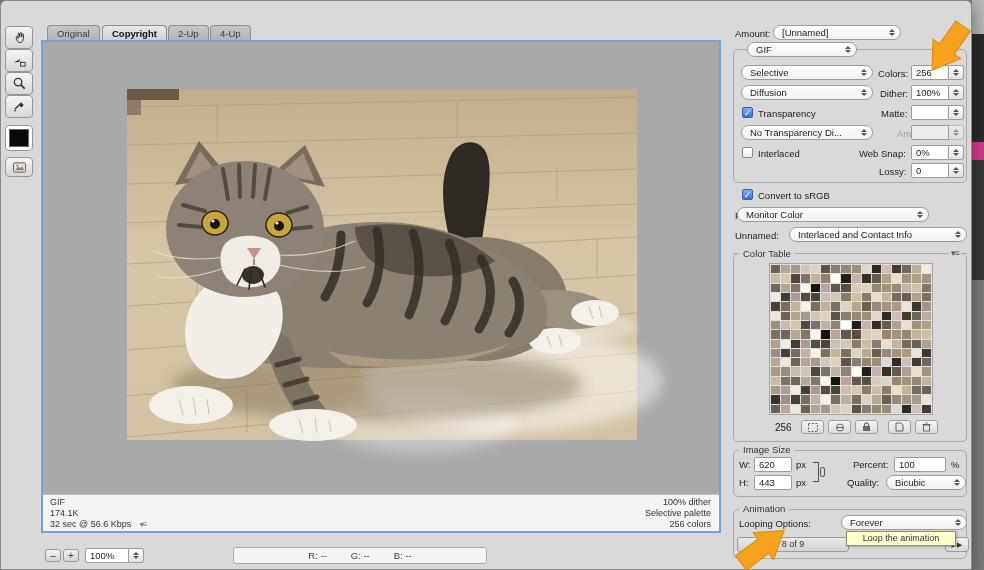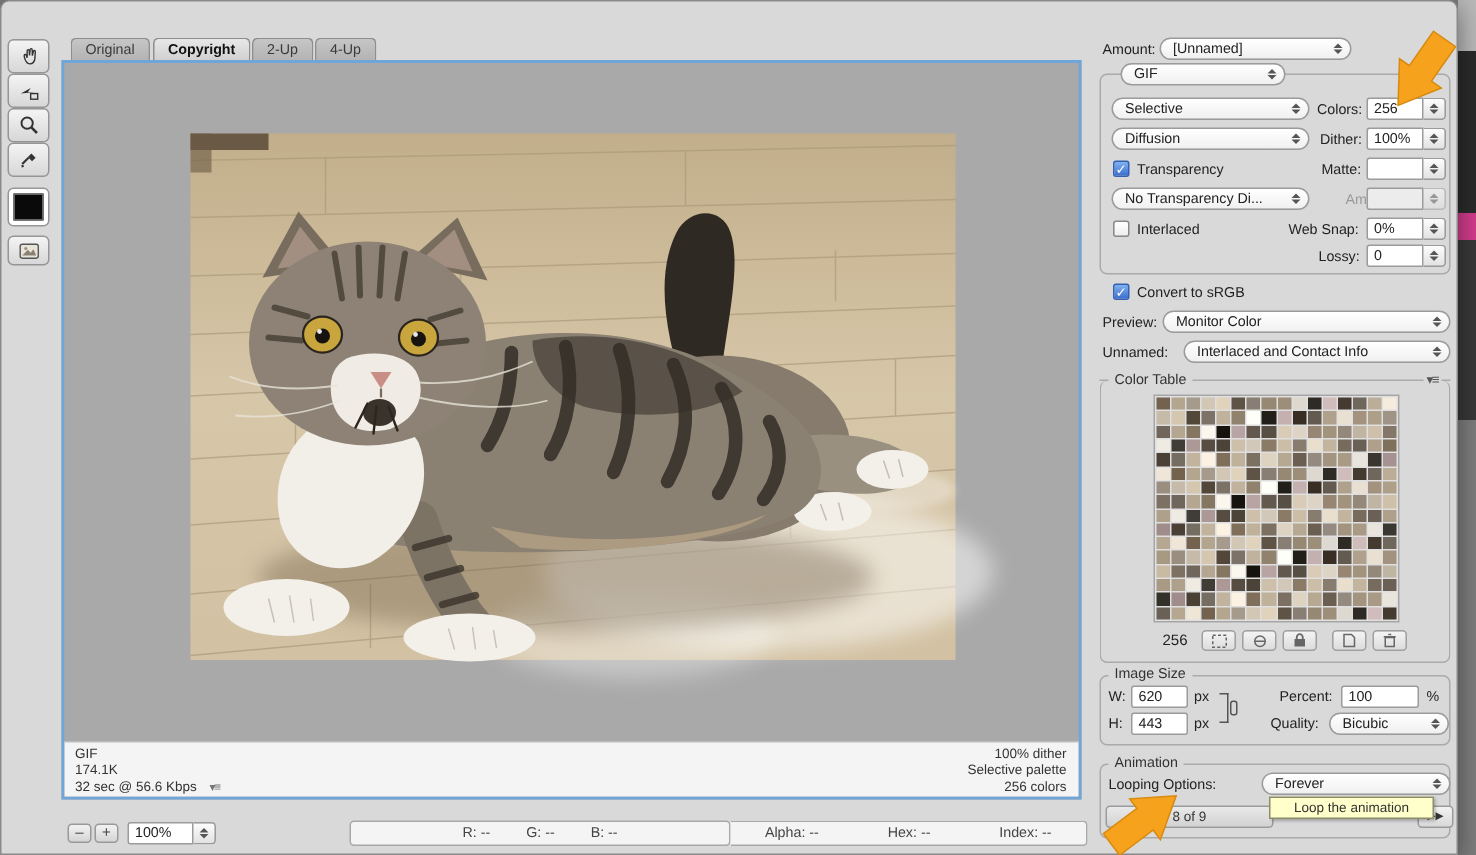--- a/index.html
+++ b/index.html
@@ -317,25 +317,20 @@
     <span class="arrs">
         <i class="up"></i>
         <i class="dn"></i>
       </span>
   </div>
   <div class="readout-field" style="left:232px;width:254px;justify-content:center;">
     <span class="ro"><span>R:</span> <span>--</span></span>
     <span class="ro"><span>G:</span> <span>--</span></span>
     <span class="ro"><span>B:</span> <span>--</span></span>
   </div>
-  <div class="readout-field" style="left:486px;width:238px;justify-content:space-around;border-left:none;border-radius:0 3px 3px 0;">
-    <span class="ro" style="margin:0;"><span>Alpha:</span> <span>--</span></span>
-    <span class="ro" style="margin:0;"><span>Hex:</span> <span>--</span></span>
-    <span class="ro" style="margin:0;"><span>Index:</span> <span>--</span></span>
-  </div>
 
   <span class="lab" style="left:734px;top:27px;">Amount:</span>
   <div class="dd" style="left:772px;top:24px;width:128px;">
     <span class="lbl">[Unnamed]</span>
     <span class="arrs">
         <i class="up"></i>
         <i class="dn"></i>
       </span>
   </div>
 
@@ -424,21 +419,21 @@
       <span class="arrs">
         <i class="up"></i>
         <i class="dn"></i>
       </span>
     </div>
 
   <span class="cb on" style="left:741px;top:188px;"><span>✓</span></span>
   <span class="lab" style="left:757px;top:189px;">Convert to sRGB</span>
 
   <span class="lab" style="left:734px;top:209px;">Preview:</span>
-  <div class="dd" style="left:774px;top:206px;width:192px;">
+  <div class="dd" style="left:736px;top:206px;width:192px;">
     <span class="lbl">Monitor Color</span>
     <span class="arrs">
         <i class="up"></i>
         <i class="dn"></i>
       </span>
   </div>
 
   <span class="lab" style="left:734px;top:229px;">Unnamed:</span>
   <div class="dd" style="left:788px;top:226px;width:178px;">
     <span class="lbl">Interlaced and Contact Info</span>

